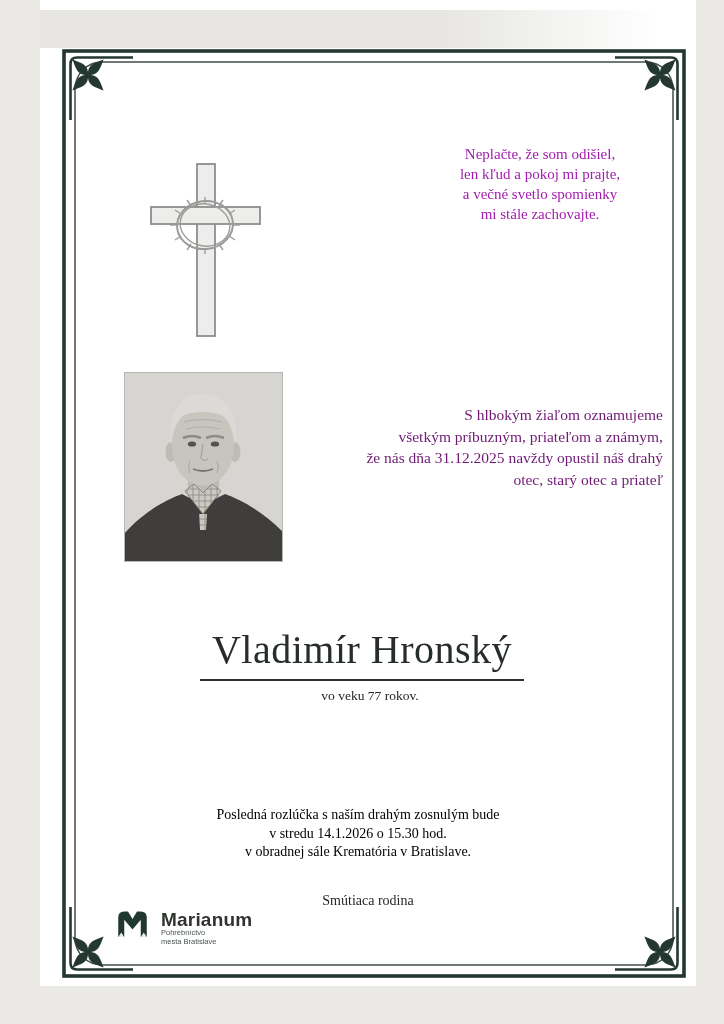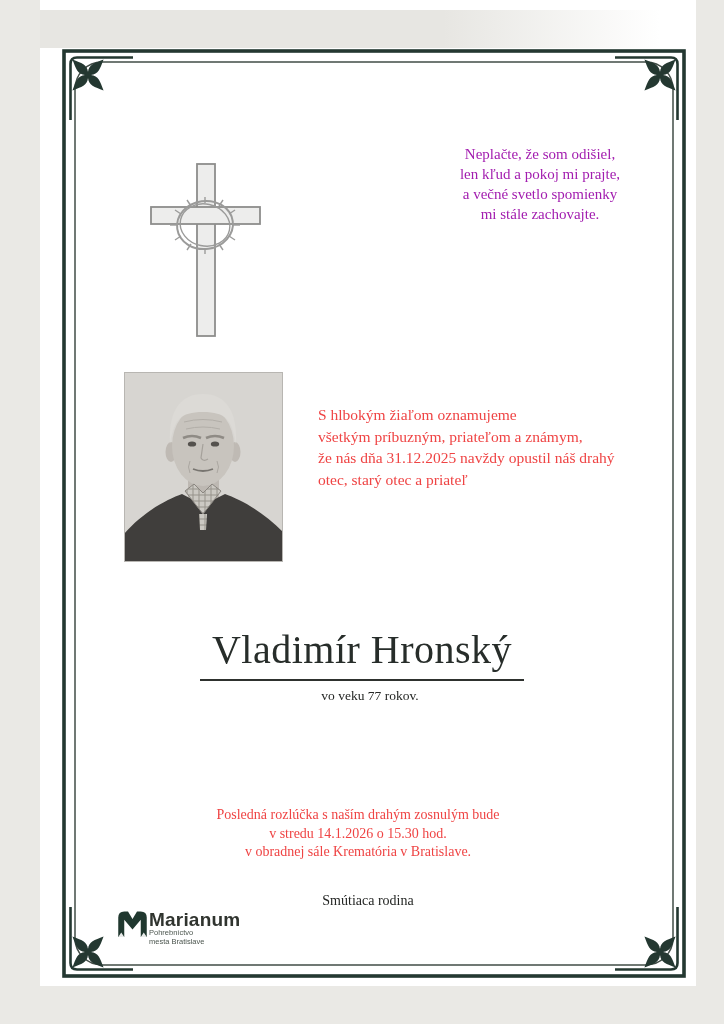--- a/index.html
+++ b/index.html
@@ -22,46 +22,46 @@
   .paper{position:absolute;left:40px;top:8px;width:656px;height:978px;background:#ffffff;}
   .frame-svg{position:absolute;left:0;top:0;}
   .art{position:absolute;}
   .textblock{position:absolute;white-space:pre-line;}
   .verse{
     left:433px;top:144px;width:214px;
     text-align:center;font-size:15px;line-height:20px;color:#a21caf;
   }
   .announcement{
     left:318px;top:404px;width:345px;
-    text-align:left;font-size:15.5px;line-height:21.5px;color:#ef4444;
+    text-align:right;font-size:15.5px;line-height:21.5px;color:#701a75;
   }
   .name-block{
     position:absolute;left:0;top:626px;width:724px;text-align:center;
   }
   .deceased-name{
     display:inline-block;
     font-size:40px;letter-spacing:0.5px;color:#272d2a;
     border-bottom:2.5px solid #2e312e;
     padding:0 12px 6px 12px;
   }
   .age-line{
     left:0;top:688px;width:724px;text-align:center;
     font-size:13.5px;color:#242624;padding-left:8px;
   }
   .funeral{
     left:0;top:806px;width:716px;text-align:center;
-    font-size:14px;line-height:18.5px;color:#ef4444;
+    font-size:14px;line-height:18.5px;color:#000000;
   }
   .closing{
     left:0;top:893px;width:736px;text-align:center;
     font-size:14px;color:#242624;
   }
   .logo{
     position:absolute;left:116px;top:908px;
-    display:flex;align-items:flex-start;gap:0;
+    display:flex;align-items:flex-start;gap:12px;
     font-family:"Liberation Sans","DejaVu Sans",sans-serif;
   }
   .logo-text{display:flex;flex-direction:column;padding-top:2px;}
   .logo-name{font-size:19px;font-weight:bold;color:#30342f;letter-spacing:0.2px;line-height:19px;}
   .logo-sub{font-size:7.5px;color:#4c564f;line-height:8.5px;font-weight:normal;}
 </style>
 </head>
 <body>
 
 <div class="scan-strip scan-left"></div>

